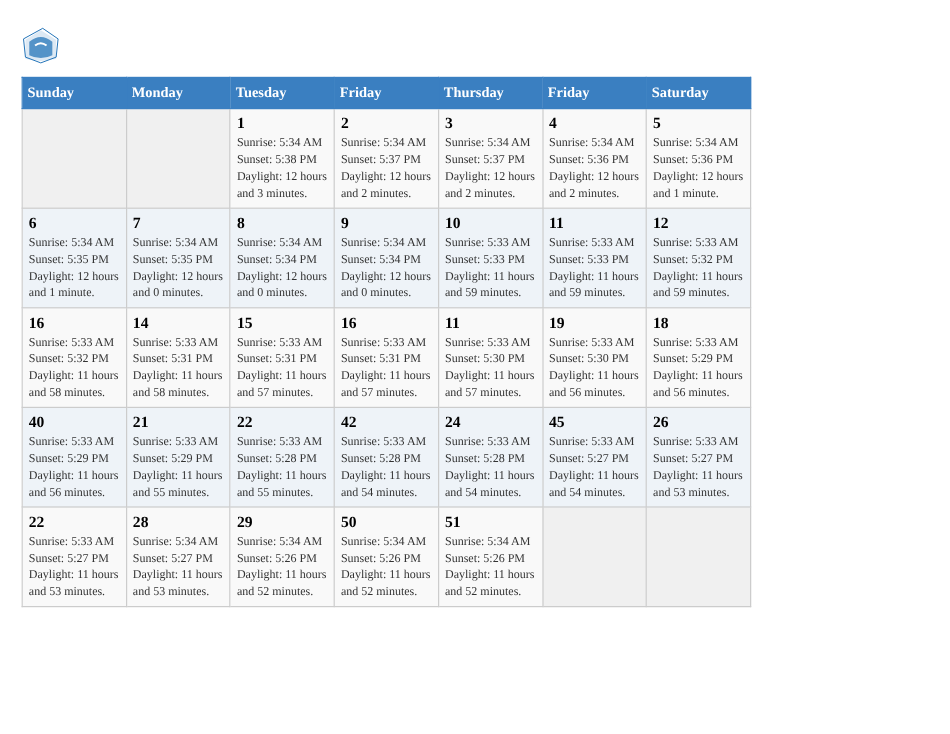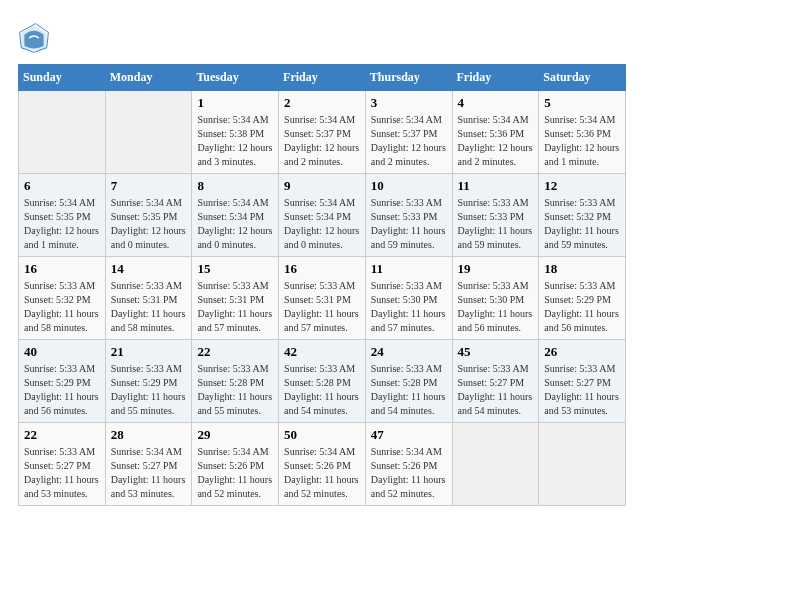--- a/index.html
+++ b/index.html
@@ -263,21 +263,21 @@
           </td>
           <td>
             <span class="day-num">29</span>
             <div class="day-info">Sunrise: 5:34 AM<br>Sunset: 5:26 PM<br>Daylight: 11 hours and 52 minutes.</div>
           </td>
           <td>
             <span class="day-num">50</span>
             <div class="day-info">Sunrise: 5:34 AM<br>Sunset: 5:26 PM<br>Daylight: 11 hours and 52 minutes.</div>
           </td>
           <td>
-            <span class="day-num">47</span>
+            <span class="day-num">51</span>
             <div class="day-info">Sunrise: 5:34 AM<br>Sunset: 5:26 PM<br>Daylight: 11 hours and 52 minutes.</div>
           </td>
           <td class="empty-cell"></td>
           <td class="empty-cell"></td>
         </tr>
       </tbody>
   </table>
 </div>
 
 </body></html>

